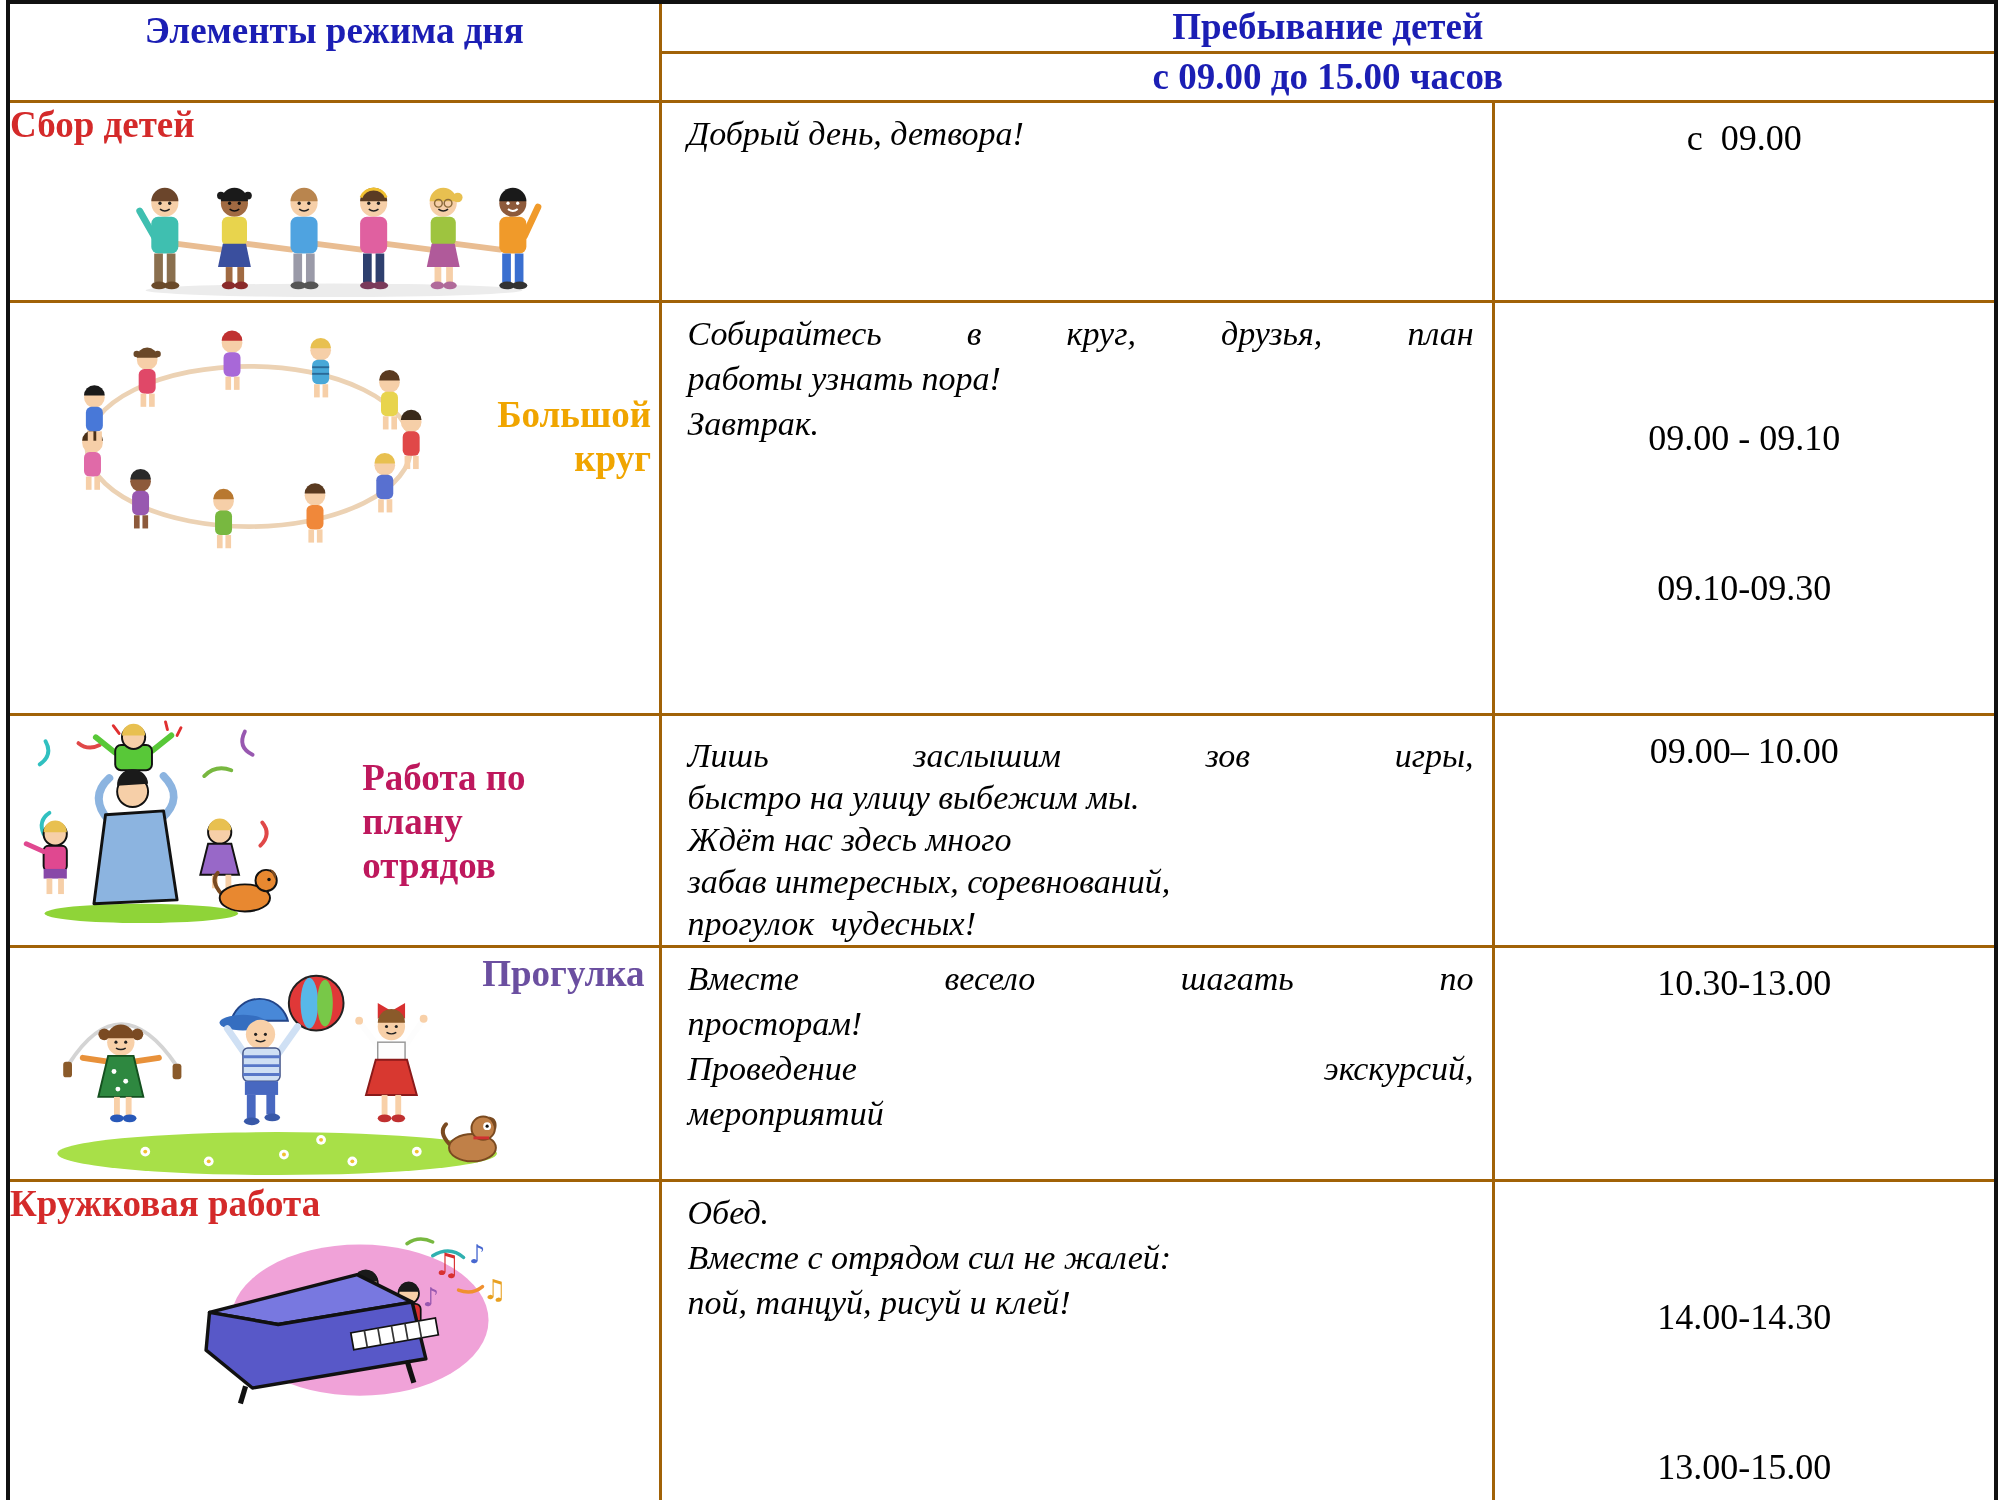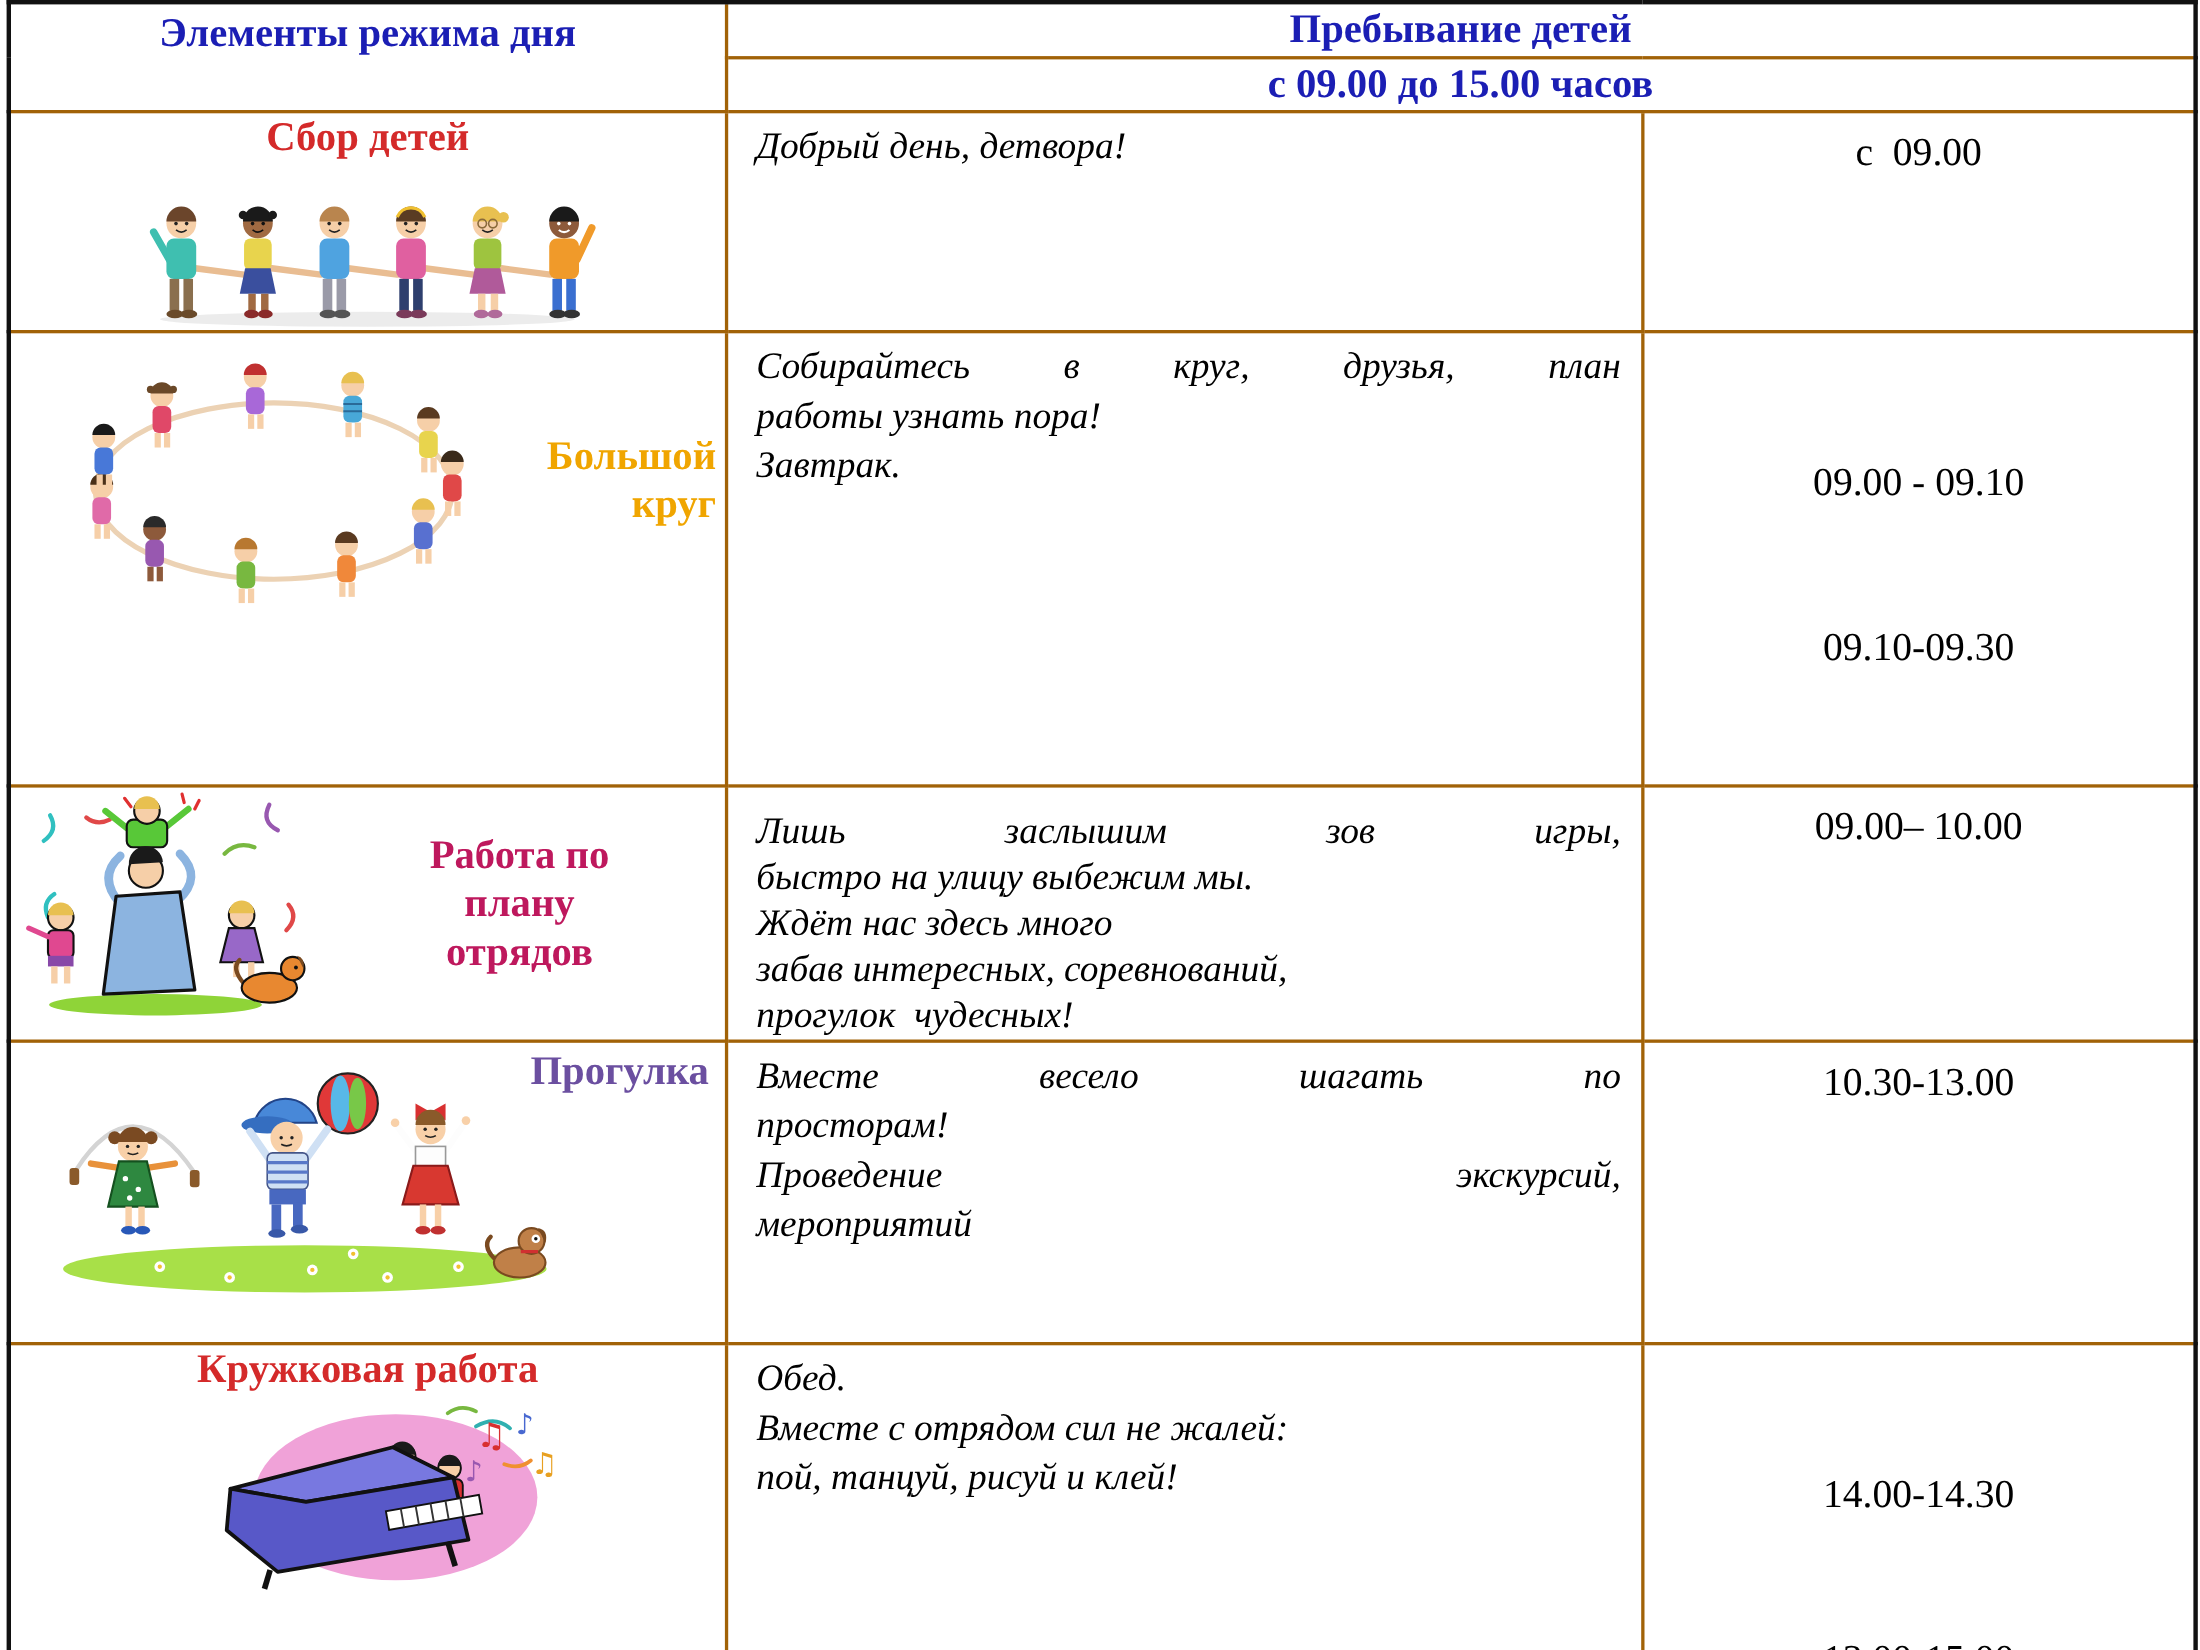--- a/index.html
+++ b/index.html
@@ -9,21 +9,21 @@
                font-size:44px; letter-spacing:3px; padding-top:2px; }
   table.schedule { border-collapse:collapse; table-layout:fixed; margin-left:6px;
                    width:1988px; border:4px solid #111; }
   td { border:3px solid #a16207; vertical-align:top; padding:0; overflow:hidden; }
   
   .w1 { width:652px; } .w2 { width:833px; } .w3 { width:503px; }
   
   .hdr { font-weight:bold; font-size:37px; color:#1b1eb4; text-align:center; line-height:46px; }
   .hdr-elements { padding-top:4px; }
   
-  .act { font-weight:bold; font-size:37px; line-height:44px; text-align:center; }
+  .act { font-weight:bold; font-size:37px; line-height:44px; text-align:left; }
   .red    { color:#d42a2a; }
   .gold   { color:#f0a500; }
   .cyan   { color:#be185d; }
   .purple { color:#6b4fa0; }
   
   .desc { padding:8px 18px 0 26px; font-style:italic; font-size:34px; line-height:45px; }
   .desc.tight { line-height:42px; padding-top:19px; }
   .dl { white-space:pre-wrap; }
   .dl.just { text-align:justify; text-align-last:justify; }
   
@@ -342,21 +342,21 @@
         <div class="dl">прогулок  чудесных!</div>
       </div>
     </td>
     <td>
       <div class="time">09.00– 10.00</div>
     </td>
   </tr>
 
   <tr style="height:234px">
     <td>
-      <div class="c1box" style="height:272px">
+      <div class="c1box" style="height:230px">
         <div class="act purple" style="position:absolute; top:4px; right:14px">Прогулка</div>
         <svg style="position:absolute; left:12px; top:18px" width="520" height="210" viewBox="0 0 520 215">
           <ellipse cx="255" cy="192" rx="225" ry="22" fill="#a8e048"></ellipse>
           <g>
             <circle cx="120" cy="190" r="5" fill="#fff"></circle>
                   <circle cx="120" cy="190" r="2" fill="#f0c030"></circle>
             <circle cx="185" cy="200" r="5" fill="#fff"></circle>
                   <circle cx="185" cy="200" r="2" fill="#f0c030"></circle>
             <circle cx="262" cy="193" r="5" fill="#fff"></circle>
                   <circle cx="262" cy="193" r="2" fill="#f0c030"></circle>

